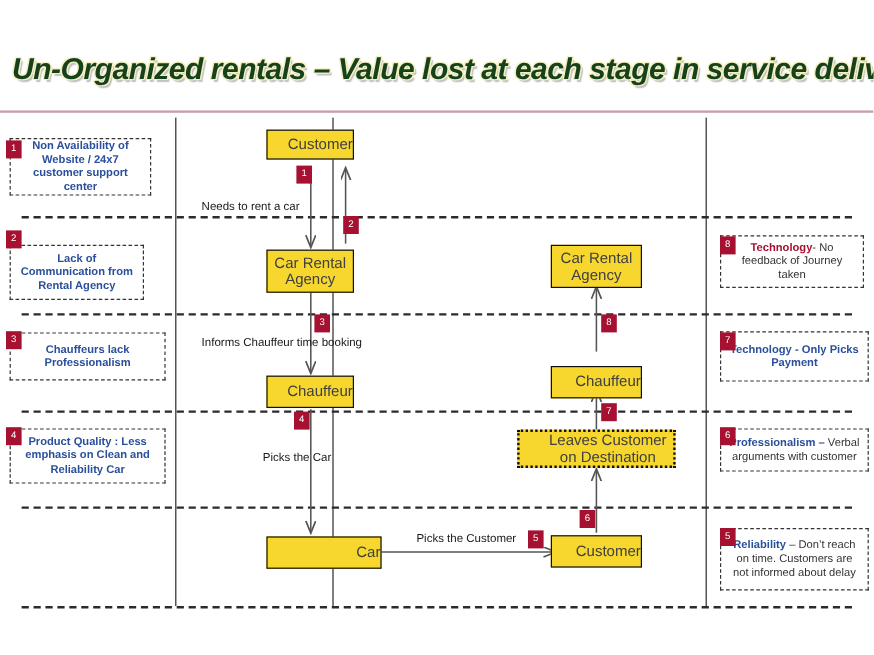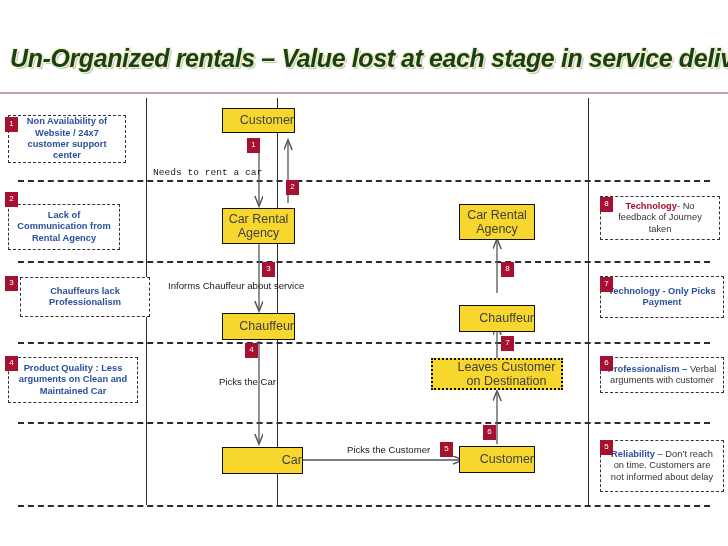--- a/index.html
+++ b/index.html
@@ -87,29 +87,29 @@
   <span>1</span>
 </div>
 
 <div class="ibox" style="left:8px;top:192px;width:112px;height:46px;margin-top:12px;">
   <span>Lack of Communication from Rental Agency</span>
 </div>
 <div class="badge" style="left:5px;top:192px;">
   <span>2</span>
 </div>
 
-<div class="ibox" style="left:20px;top:277px;width:130px;height:40px;">
+<div class="ibox" style="left:8px;top:277px;width:130px;height:40px;">
   <span>Chauffeurs lack Professionalism</span>
 </div>
 <div class="badge" style="left:5px;top:276px;">
   <span>3</span>
 </div>
 
 <div class="ibox" style="left:8px;top:357px;width:130px;height:46px;">
-  <span>Product Quality : Less arguments on Clean and Maintained Car</span>
+  <span>Product Quality : Less emphasis on Clean and Reliability Car</span>
 </div>
 <div class="badge" style="left:5px;top:356px;">
   <span>4</span>
 </div>
 
 <div class="ibox" style="left:600px;top:196px;width:120px;height:44px;">
   <span>
     <span class="b-red">Technology</span><span class="n">- No feedback of Journey taken</span>
   </span>
 </div>
@@ -176,45 +176,45 @@
 </div>
 
 <div class="pbox" style="left:222px;top:208px;width:73px;height:36px;">
   <span>Car Rental Agency</span>
 </div>
 
 <div class="pbox" style="left:222px;top:313px;width:73px;height:27px;">
   <span>Chauffeur</span>
 </div>
 
-<div class="pbox" style="left:222px;top:447px;width:81px;height:27px;">
+<div class="pbox" style="left:222px;top:447px;width:96px;height:27px;">
   <span>Car</span>
 </div>
 
 <div class="pbox" style="left:459px;top:204px;width:76px;height:36px;">
   <span>Car Rental Agency</span>
 </div>
 
 <div class="pbox" style="left:459px;top:305px;width:76px;height:27px;">
   <span>Chauffeur</span>
 </div>
 
 <div class="pbox dashed" style="left:431px;top:358px;width:132px;height:32px;padding-left:19px;">
   <span>Leaves Customer on Destination</span>
 </div>
 
 <div class="pbox" style="left:459px;top:446px;width:76px;height:27px;">
   <span>Customer</span>
 </div>
 
-<div class="clabel" style="left:153px;top:167px;font-family:Liberation Mono, monospace;">
+<div class="clabel" style="left:168px;top:167px;">
   <span>Needs to rent a car</span>
 </div>
 <div class="clabel" style="left:168px;top:280px;">
-  <span>Informs Chauffeur about service</span>
+  <span>Informs Chauffeur time booking</span>
 </div>
 <div class="clabel" style="left:219px;top:376px;">
   <span>Picks the Car</span>
 </div>
 <div class="clabel" style="left:347px;top:444px;">
   <span>Picks the Customer</span>
 </div>
 
 <div class="badge" style="left:247px;top:138px;">
   <span>1</span>

